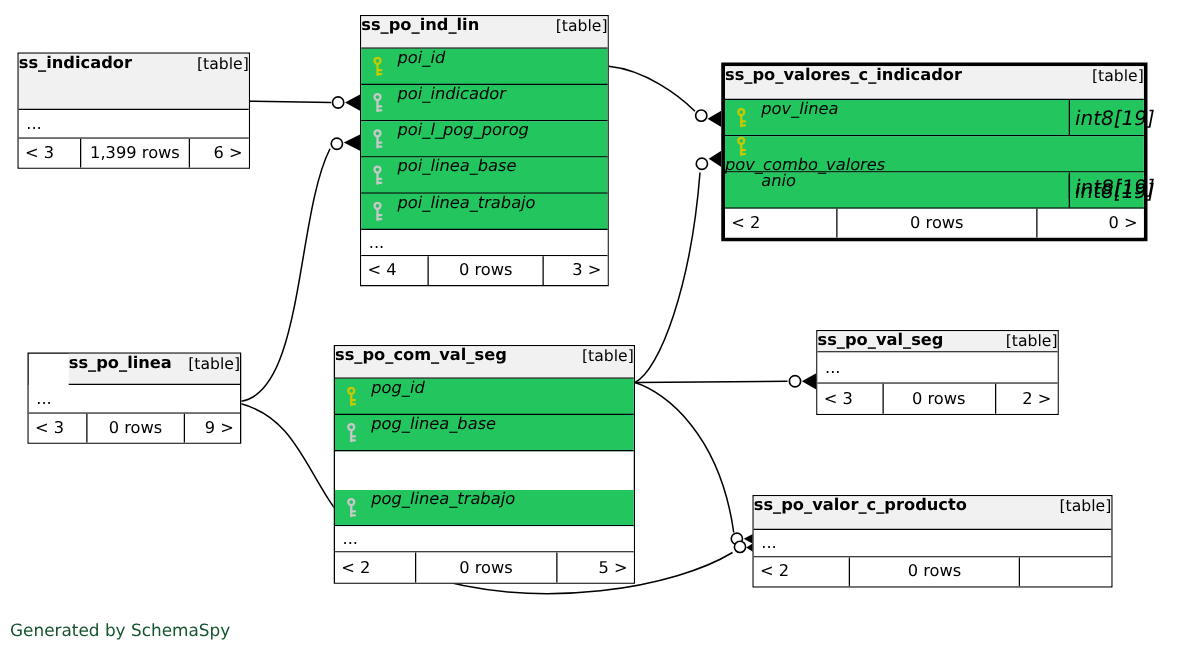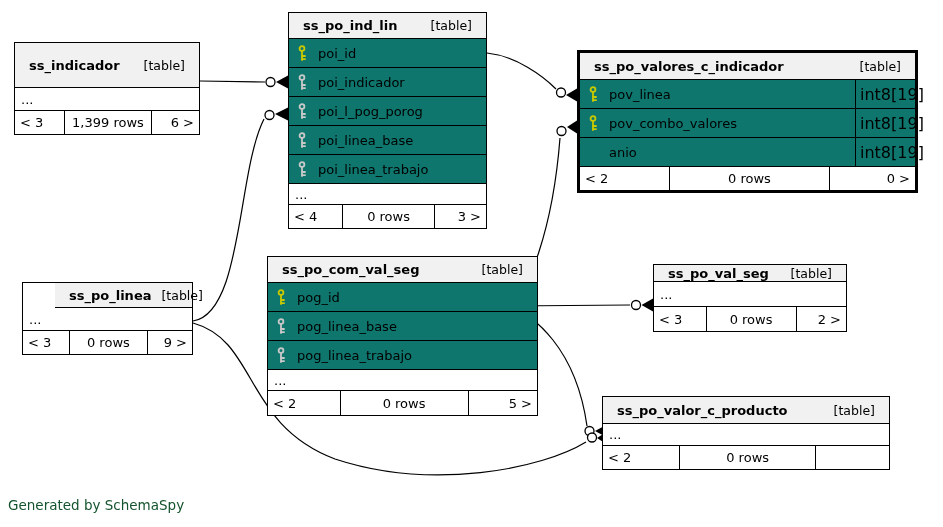--- a/index.html
+++ b/index.html
@@ -16,34 +16,35 @@
   #edges{position:absolute;left:0;top:0;z-index:1;}
   .schema-table{
     position:absolute;
     background:#ffffff;
     border:1px solid #000;
     box-sizing:border-box;
     z-index:2;
   }
   .schema-table.emph{border:3px solid #000;}
   .t-header{
-    display:flex;justify-content:space-between;align-items:center;
+    display:flex;justify-content:space-between;
     background:#f1f1f1;
     border-bottom:1px solid #000;
-    padding:0 14px;
+    padding:0 0;
     box-sizing:border-box;
     cursor:pointer;
   }
   .t-name{font-weight:bold;font-size:13px;color:#000;white-space:nowrap;}
   .t-tag{font-size:12.5px;color:#000;margin-left:10px;white-space:nowrap;}
   .t-row{
-    display:flex;align-items:center;
+    display:flex;
     border-bottom:1px solid #000;
     box-sizing:border-box;
-    background:#0f766e;
+    background:#22c55e;
+    font-style:italic;
   }
   .icon-slot{width:21px;padding-left:8px;display:flex;align-items:center;flex:none;}
   .col-label{font-size:13px;color:#000;white-space:nowrap;}
   .type-cell{
     margin-left:auto;align-self:stretch;
     border-left:1px solid #000;
     width:60px;flex:none;
     display:flex;align-items:center;
     padding-left:4px;box-sizing:border-box;
     font-size:16px;color:#000;
@@ -207,21 +208,21 @@
                 <circle cx="5" cy="3.6" r="2.4"></circle>
                 <line x1="5" y1="6.2" x2="5" y2="15"></line>
                 <line x1="5" y1="11" x2="8" y2="11"></line>
                 <line x1="5" y1="14.2" x2="8" y2="14.2"></line>
               </g>
             </svg>
           </span>
           <span class="col-label">pov_linea</span>
           <span class="type-cell">int8[19]</span>
         </div>
-        <div class="t-row" style="height: 29px;">
+        <div class="t-row" style="height: 29px; flex-direction: column;">
           <span class="icon-slot">
             <svg width="10" height="16" viewBox="0 0 10 16">
               <g fill="none" stroke="#c9c900" stroke-width="1.8" stroke-linecap="round">
                 <circle cx="5" cy="3.6" r="2.4"></circle>
                 <line x1="5" y1="6.2" x2="5" y2="15"></line>
                 <line x1="5" y1="11" x2="8" y2="11"></line>
                 <line x1="5" y1="14.2" x2="8" y2="14.2"></line>
               </g>
             </svg>
           </span>
@@ -244,21 +245,21 @@
           <span class="t-name">ss_po_linea</span>
           <span class="t-tag">[table]</span>
         </div>
         <div class="dots-row" style="height: 23px;">...</div>
         <div class="t-footer" style="height: 23px;">
           <span class="f-cell f-left">&lt; 3</span>
           <span class="f-cell f-center">0 rows</span>
           <span class="f-cell f-right">9 &gt;</span>
         </div>
       </div>
-      <div class="schema-table" style="left: 267px; top: 256px; width: 271px;">
+      <div class="schema-table" style="left: 267px; top: 276px; width: 241px;">
         <div class="t-header" style="height: 26px;">
           <span class="t-name">ss_po_com_val_seg</span>
           <span class="t-tag">[table]</span>
         </div>
         <div class="t-row" style="height: 29px;">
           <span class="icon-slot">
             <svg width="10" height="16" viewBox="0 0 10 16">
               <g fill="none" stroke="#c9c900" stroke-width="1.8" stroke-linecap="round">
                 <circle cx="5" cy="3.6" r="2.4"></circle>
                 <line x1="5" y1="6.2" x2="5" y2="15"></line>
@@ -275,21 +276,21 @@
               <g fill="none" stroke="#c8c8c8" stroke-width="1.8" stroke-linecap="round">
                 <circle cx="5" cy="3.6" r="2.4"></circle>
                 <line x1="5" y1="6.2" x2="5" y2="15"></line>
                 <line x1="5" y1="11" x2="8" y2="11"></line>
                 <line x1="5" y1="14.2" x2="8" y2="14.2"></line>
               </g>
             </svg>
           </span>
           <span class="col-label">pog_linea_base</span>
         </div>
-        <div class="t-row" style="height: 29px;">
+        <div class="t-row" style="height: 29px; margin-top: 31px;">
           <span class="icon-slot">
             <svg width="10" height="16" viewBox="0 0 10 16">
               <g fill="none" stroke="#c8c8c8" stroke-width="1.8" stroke-linecap="round">
                 <circle cx="5" cy="3.6" r="2.4"></circle>
                 <line x1="5" y1="6.2" x2="5" y2="15"></line>
                 <line x1="5" y1="11" x2="8" y2="11"></line>
                 <line x1="5" y1="14.2" x2="8" y2="14.2"></line>
               </g>
             </svg>
           </span>

